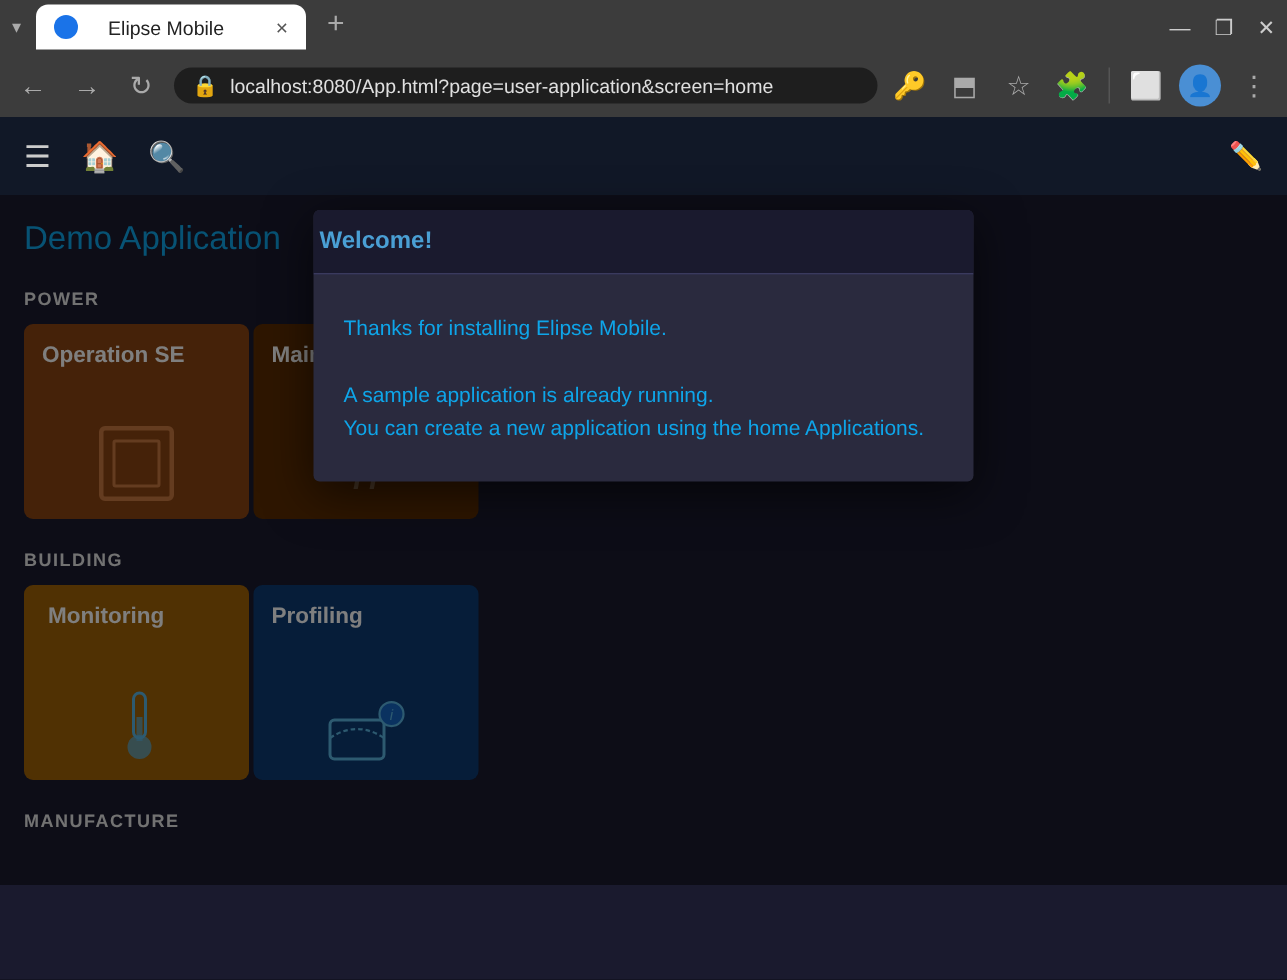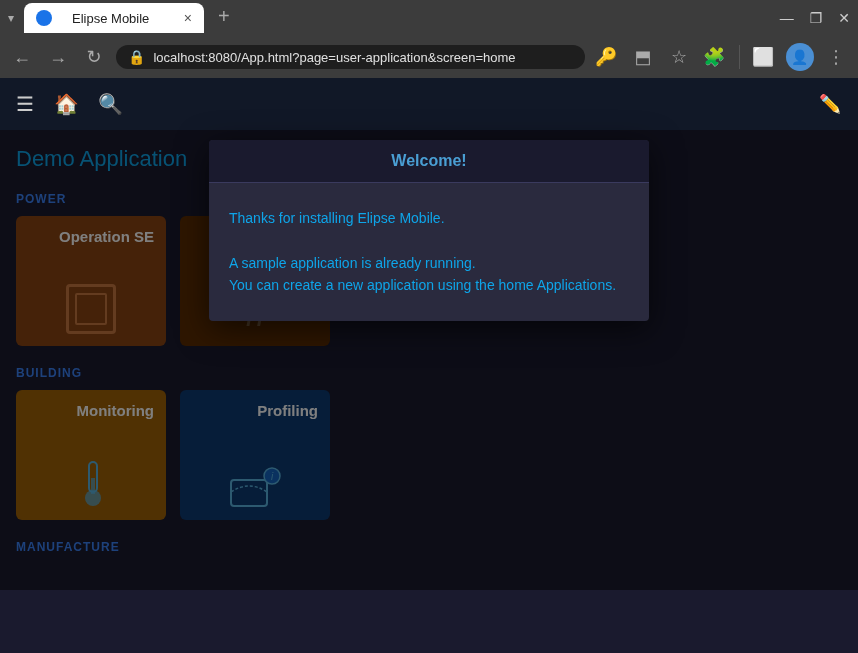--- a/index.html
+++ b/index.html
@@ -117,33 +117,32 @@
     }
     .page-title {
       color: #0ea5e9;
       font-size: 22px;
       font-weight: normal;
       margin-bottom: 20px;
     }
 
     
     .section-label {
-      color: #3b82f6;
+      color: #e5e5e5;
       font-size: 12px;
       font-weight: bold;
       letter-spacing: 1px;
       margin-bottom: 10px;
     }
 
     
     .card-grid {
       display: flex;
-      gap: 14px;
+      gap: 3px;
       margin-bottom: 16px;
-      text-align: right;
     }
 
     .card {
       border-radius: 6px;
       padding: 12px;
       width: 150px;
       height: 130px;
       display: flex;
       flex-direction: column;
       cursor: pointer;
@@ -198,22 +197,22 @@
     }
     .modal {
       background: #2a2a3e;
       border-radius: 4px;
       width: 440px;
       box-shadow: 0 8px 32px rgba(0,0,0,0.6);
       overflow: hidden;
     }
     .modal-header {
       background: #1a1a2e;
-      padding: 12px 20px;
-      text-align: center;
+      padding: 12px 4px;
+      text-align: left;
       border-bottom: 1px solid #3a3a5e;
     }
     .modal-title {
       color: #4a9fd4;
       font-size: 16px;
       font-weight: bold;
     }
     .modal-body {
       padding: 24px 20px;
       color: #0ea5e9;

